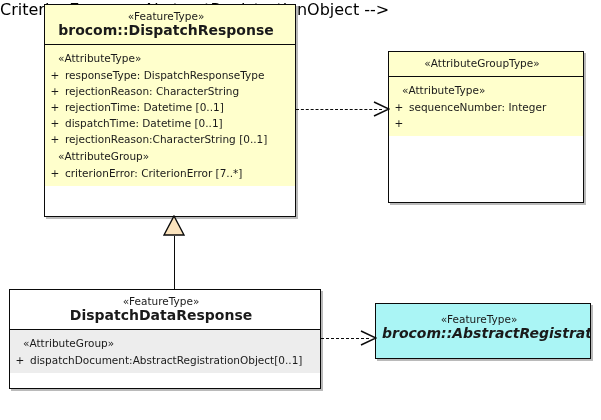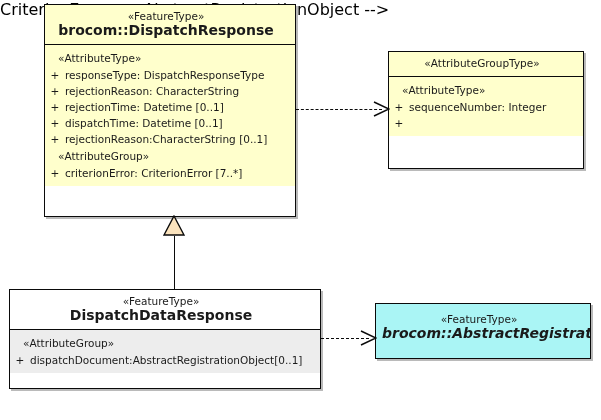--- a/index.html
+++ b/index.html
@@ -82,21 +82,21 @@
 
   
   .theme-yellow .uml-header { background: #ffffcc; }
   .theme-yellow .uml-body   { background: #ffffcc; }
   .theme-cyan   .uml-header { background: #aaf5f5; }
   .theme-white  .uml-header { background: #ffffff; }
   .theme-white  .uml-body   { background: #ededed; }
 
   
   #cls-dispatch-response { left: 44px;  top: 4px;   width: 252px; height: 213px; }
-  #cls-criterion-error   { left: 388px; top: 51px;  width: 196px; height: 118px; }
+  #cls-criterion-error   { left: 388px; top: 51px;  width: 196px; height: 152px; }
   #cls-dispatch-data     { left: 9px;   top: 289px; width: 312px; height: 100px; }
   #cls-abstract-reg-obj  { left: 375px; top: 303px; width: 216px; height: 56px; }
 
   
   .conn { position: absolute; }
 
   
   #gen-line {
     left: 174px;
     top: 236px;

